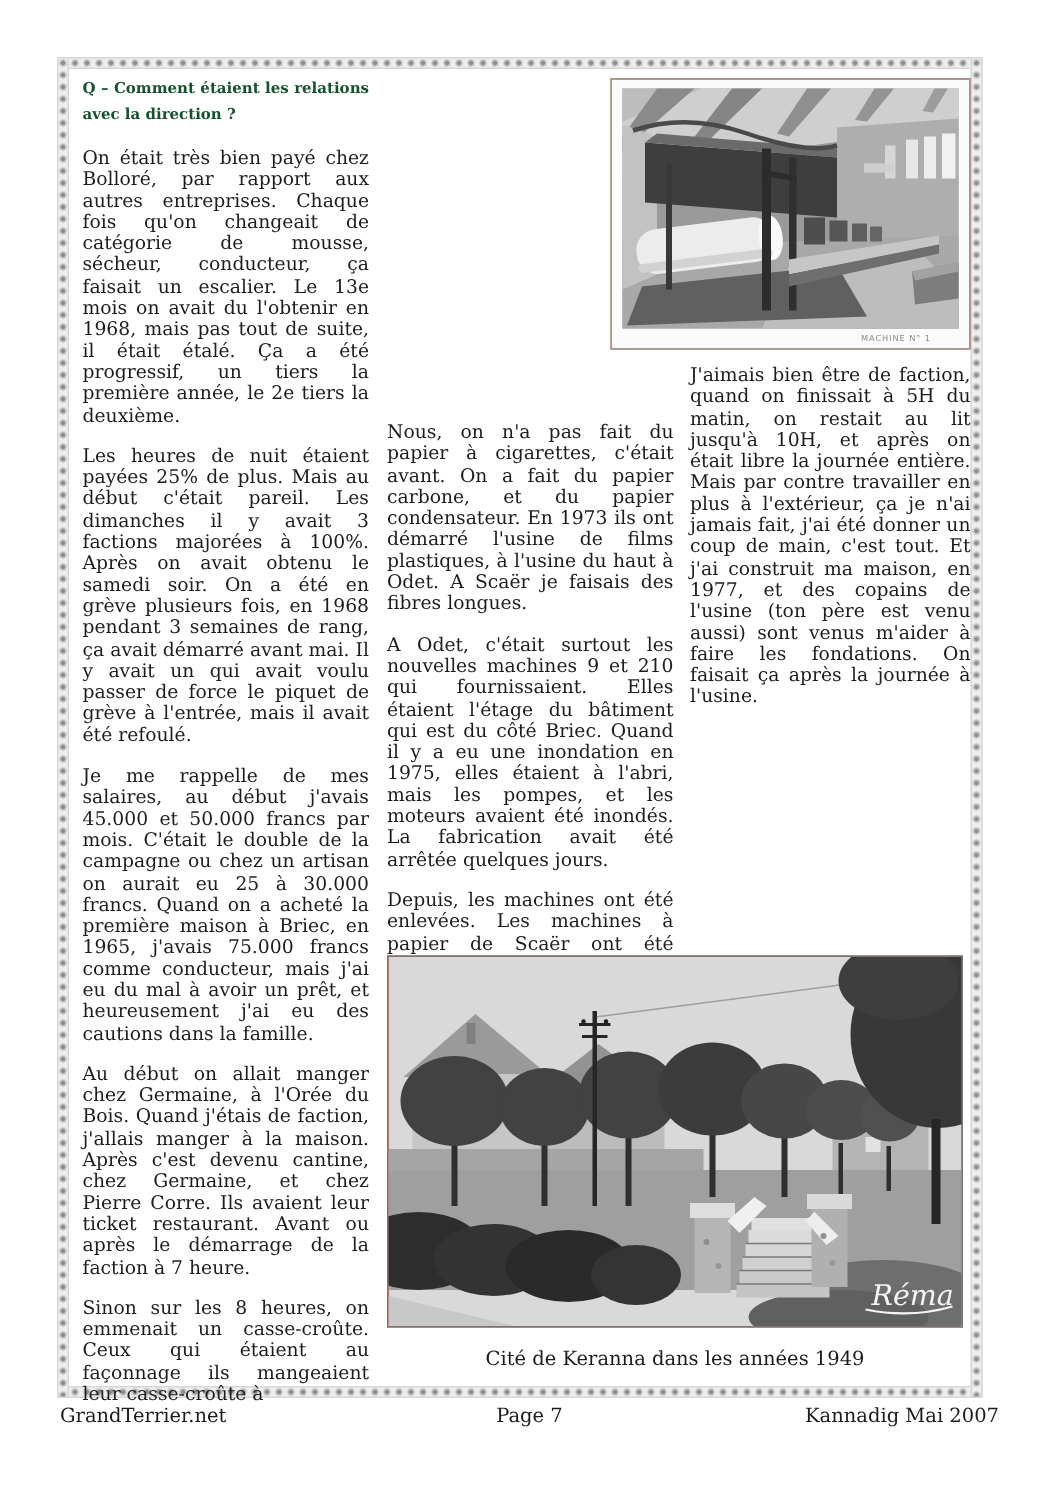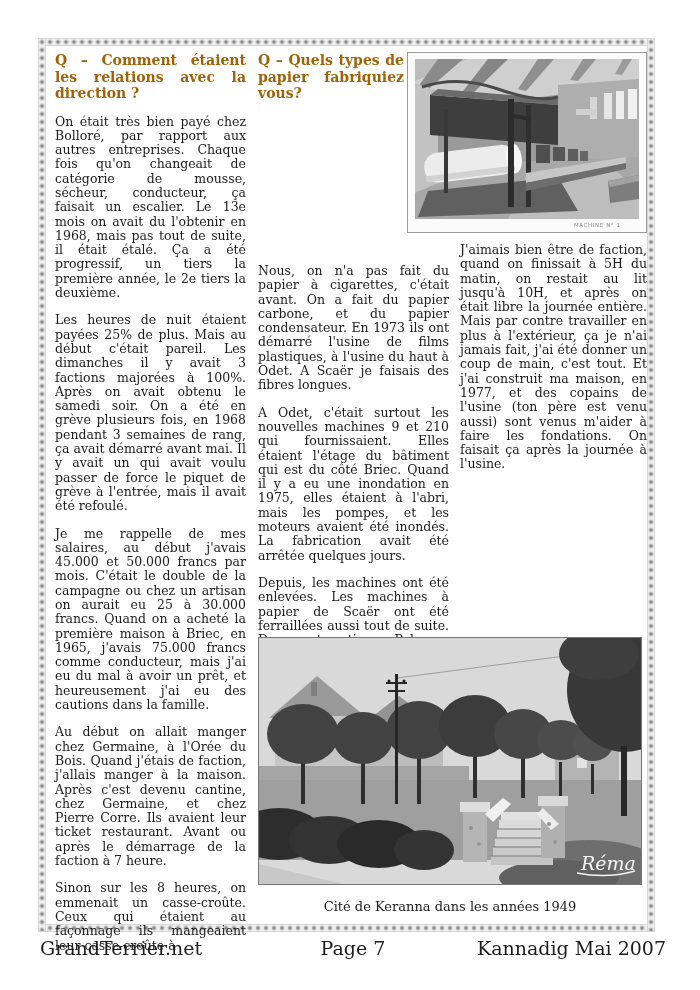--- a/index.html
+++ b/index.html
@@ -16,37 +16,37 @@
     outline:1px solid #d7d7d7;outline-offset:-1px;
   }
   .strip-top{left:38px;top:38px;width:617px;height:8px;}
   .strip-bottom{left:38px;top:924px;width:617px;height:8px;}
   .strip-left{left:38px;top:38px;width:8px;height:894px;}
   .strip-right{left:647px;top:38px;width:8px;height:894px;}
 
   .col{position:absolute;font-size:12.5px;line-height:14.3px;text-align:justify;hyphens:auto;}
   #col1{left:55px;top:50px;width:191px;}
   #col2a{left:258px;top:52px;width:146px;}
-  #col2b{left:258px;top:264px;width:191px;}
+  #col2b{left:258px;top:281px;width:191px;}
   #col3{left:460px;top:243px;width:187px;}
   .col p{margin:0 0 13px 0;}
-  .q{font-weight:bold;color:#a16207;font-size:14px;line-height:16.5px;margin:26px 0 21px 0;text-align:justify;}
+  .q{font-weight:bold;color:#14532d;font-size:10px;line-height:16.5px;margin:26px 0 21px 0;text-align:justify;}
   .q.first{margin-top:2px;}
 
   .photo{position:absolute;background:#c2410c;border:1px solid #9a9a9a;box-sizing:border-box;text-align:right;}
   #machine-photo{left:407px;top:52px;width:240px;height:181px;}
   #keranna-photo{left:258px;top:637px;width:384px;height:248px;border:1px solid #777;}
   .photo svg{display:block;}
 
   #keranna-caption{
     position:absolute;left:258px;top:899px;width:384px;text-align:center;
     font-size:13px;color:#1c1c1c;
   }
   #footer{
-    position:absolute;left:40px;top:937px;width:626px;height:18px;font-size:19px;color:#1c1c1c;
+    position:absolute;left:40px;top:937px;width:626px;height:18px;font-size:13px;color:#1c1c1c;
   }
   #footer .f-left{position:absolute;left:0;top:0;}
   #footer .f-center{position:absolute;left:50%;transform:translateX(-50%);top:0;}
   #footer .f-right{position:absolute;right:0;top:0;}
 </style>
 </head>
 <body>
 
 <div id="page">
 
@@ -58,21 +58,20 @@
   <div id="col1" class="col">
     <p class="q first">Q – Comment étaient les relations avec la direction ?</p>
     <p>On était très bien payé chez Bolloré, par rapport aux autres entreprises. Chaque fois qu'on changeait de catégorie de mousse, sécheur, conducteur, ça faisait un escalier. Le 13e mois on avait du l'obtenir en 1968, mais pas tout de suite, il était étalé. Ça a été progressif, un tiers la première année, le 2e tiers la deuxième.</p>
     <p>Les heures de nuit étaient payées 25% de plus. Mais au début c'était pareil. Les dimanches il y avait 3 factions majorées à 100%. Après on avait obtenu le samedi soir. On a été en grève plusieurs fois, en 1968 pendant 3 semaines de rang, ça avait démarré avant mai. Il y avait un qui avait voulu passer de force le piquet de grève à l'entrée, mais il avait été refoulé.</p>
     <p>Je me rappelle de mes salaires, au début j'avais 45.000 et 50.000 francs par mois. C'était le double de la campagne ou chez un artisan on aurait eu 25 à 30.000 francs. Quand on a acheté la première maison à Briec, en 1965, j'avais 75.000 francs comme conducteur, mais j'ai eu du mal à avoir un prêt, et heureusement j'ai eu des cautions dans la famille.</p>
     <p>Au début on allait manger chez Germaine, à l'Orée du Bois. Quand j'étais de faction, j'allais manger à la maison. Après c'est devenu cantine, chez Germaine, et chez Pierre Corre. Ils avaient leur ticket restaurant. Avant ou après le démarrage de la faction à 7 heure.</p>
     <p>Sinon sur les 8 heures, on emmenait un casse-croûte. Ceux qui étaient au façonnage ils mangeaient leur casse-croûte à</p>
   </div>
 
   <div id="col2a" class="col">
-    <p class="q">Q – Quels types de papier fabriquiez vous?</p>
   </div>
 
   <div id="col2b" class="col">
     <p>Nous, on n'a pas fait du papier à cigarettes, c'était avant. On a fait du papier carbone, et du papier condensateur. En 1973 ils ont démarré l'usine de films plastiques, à l'usine du haut à Odet. A Scaër je faisais des fibres longues.</p>
     <p>A Odet, c'était surtout les nouvelles machines 9 et 210 qui fournissaient. Elles étaient l'étage du bâtiment qui est du côté Briec. Quand il y a eu une inondation en 1975, elles étaient à l'abri, mais les pompes, et les moteurs avaient été inondés. La fabrication avait été arrêtée quelques jours.</p>
     <p>Depuis, les machines ont été enlevées. Les machines à papier de Scaër ont été ferraillées aussi tout de suite. Deux sont parties en Pologne. Ils ramassaient</p>
   </div>
 
   <div id="col3" class="col">
     <p>J'aimais bien être de faction, quand on finissait à 5H du matin, on restait au lit jusqu'à 10H, et après on était libre la journée entière. Mais par contre travailler en plus à l'extérieur, ça je n'ai jamais fait, j'ai été donner un coup de main, c'est tout. Et j'ai construit ma maison, en 1977, et des copains de l'usine (ton père est venu aussi) sont venus m'aider à faire les fondations. On faisait ça après la journée à l'usine.</p>

